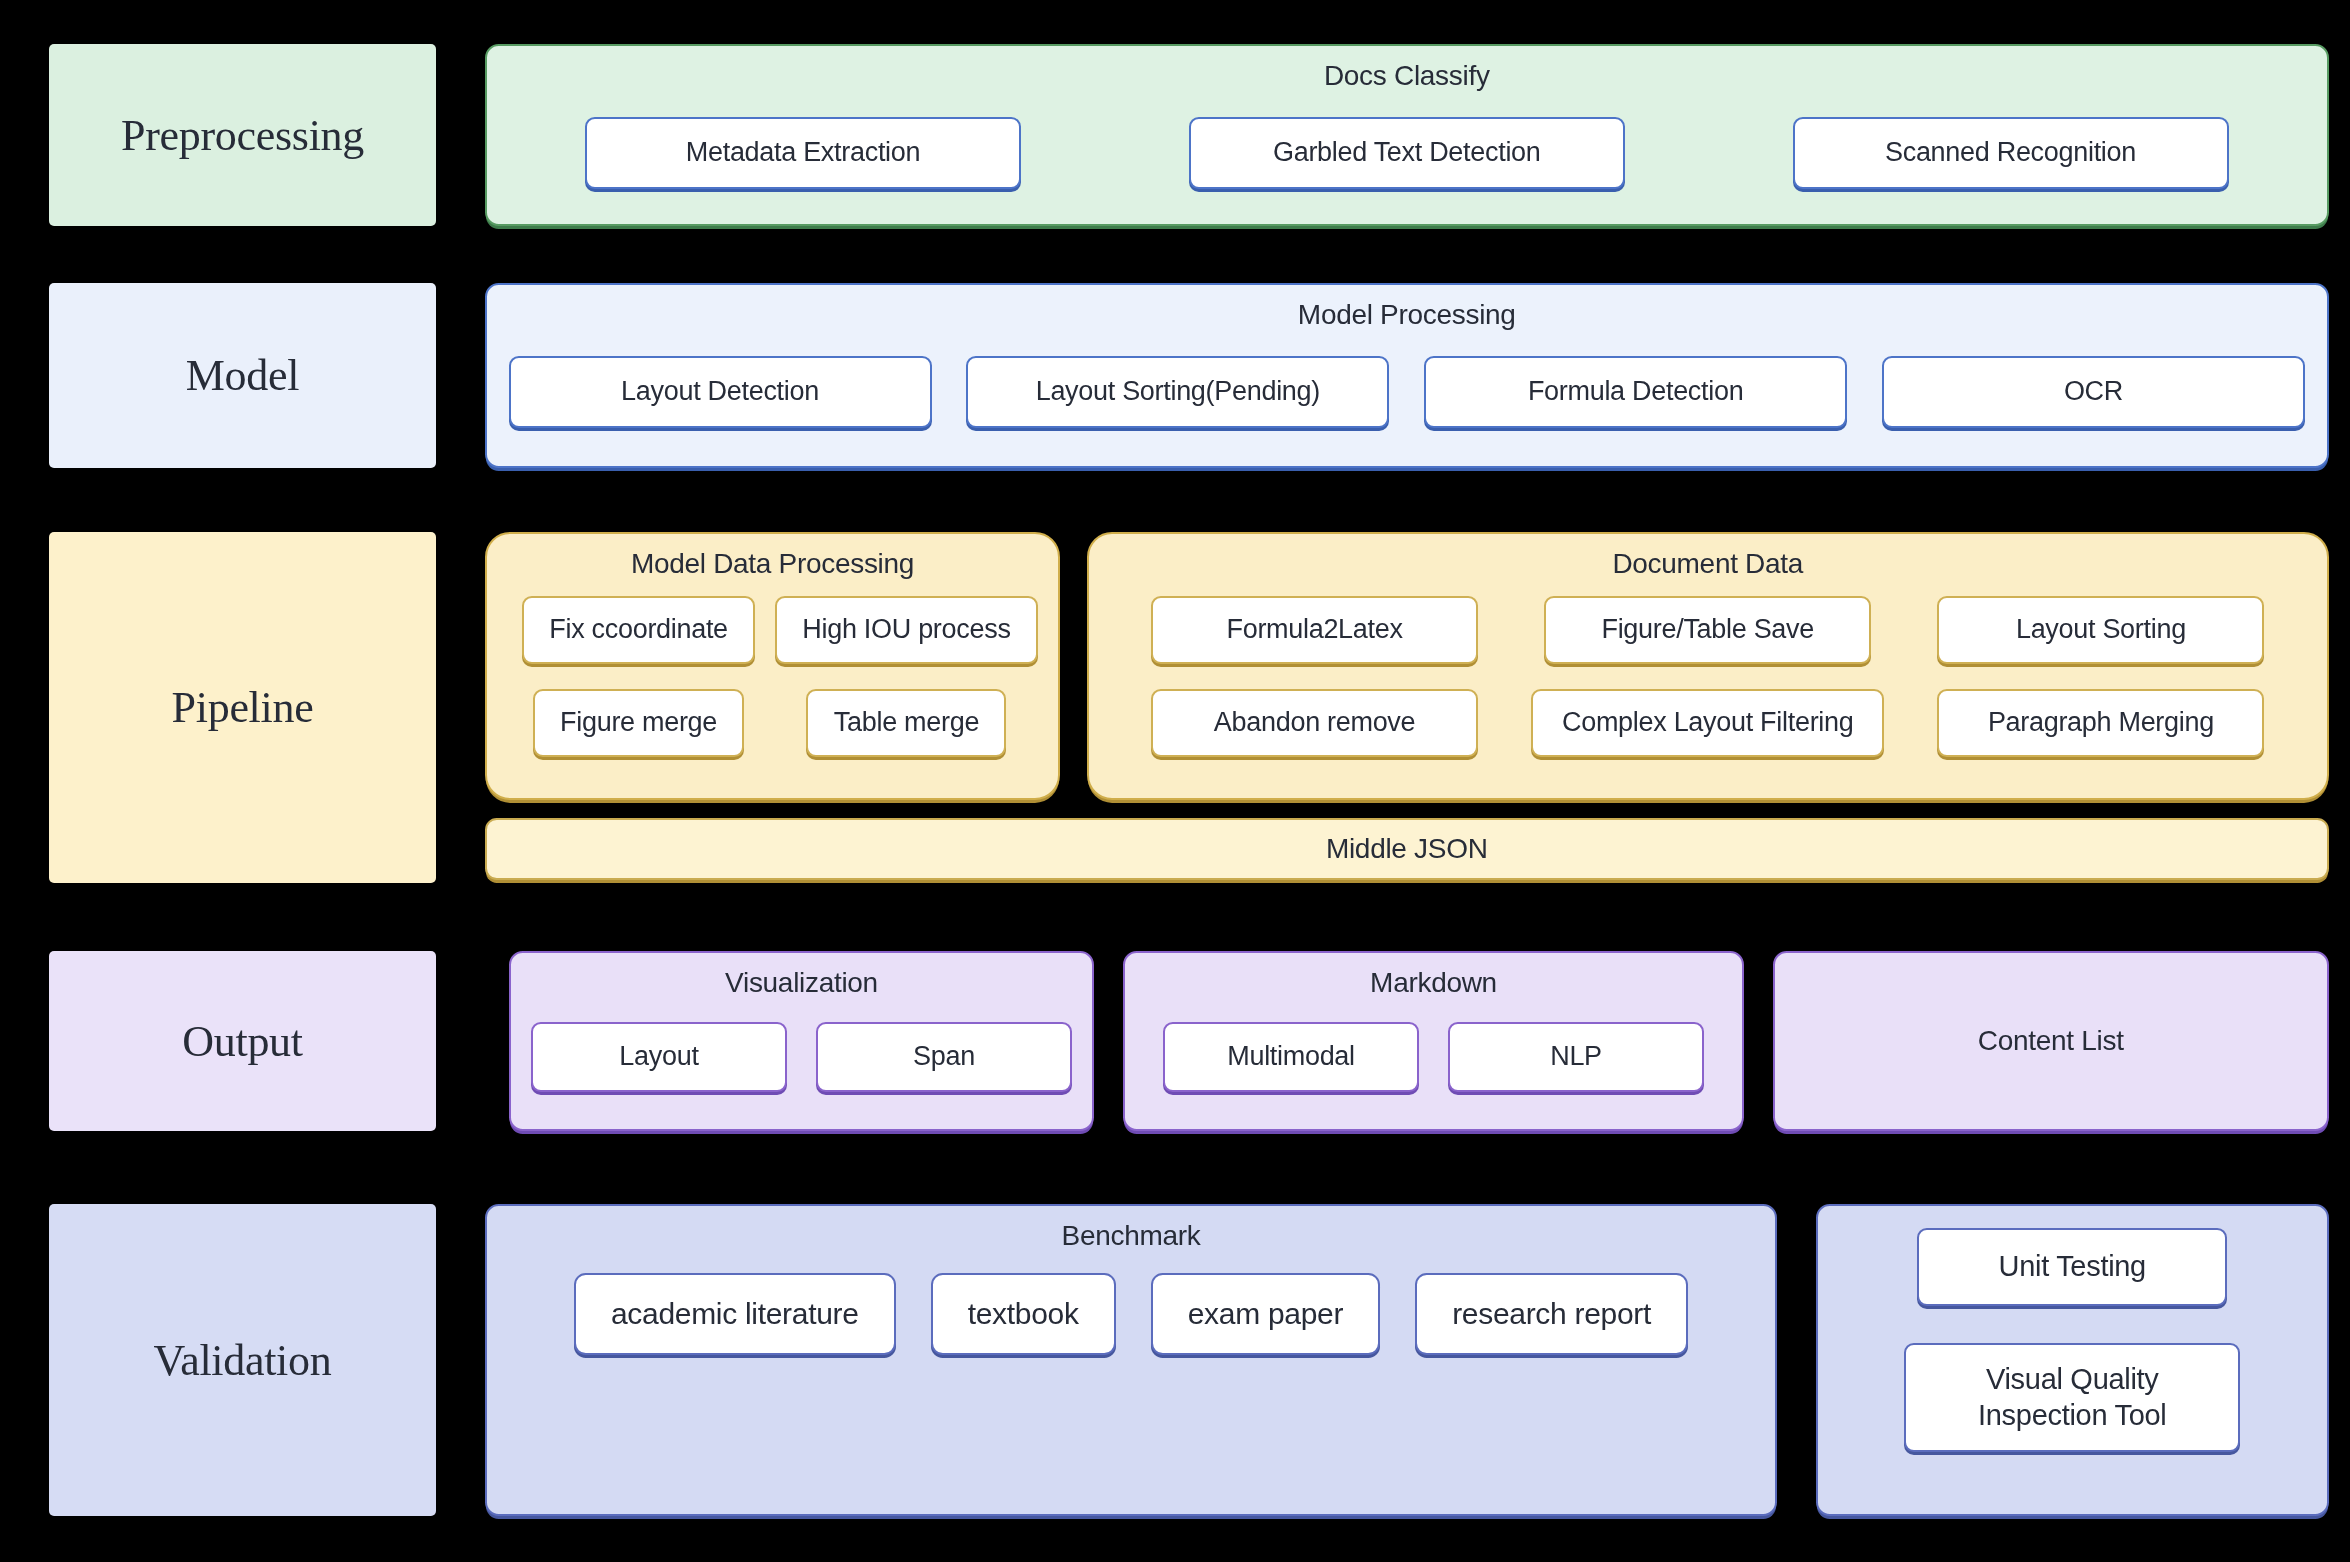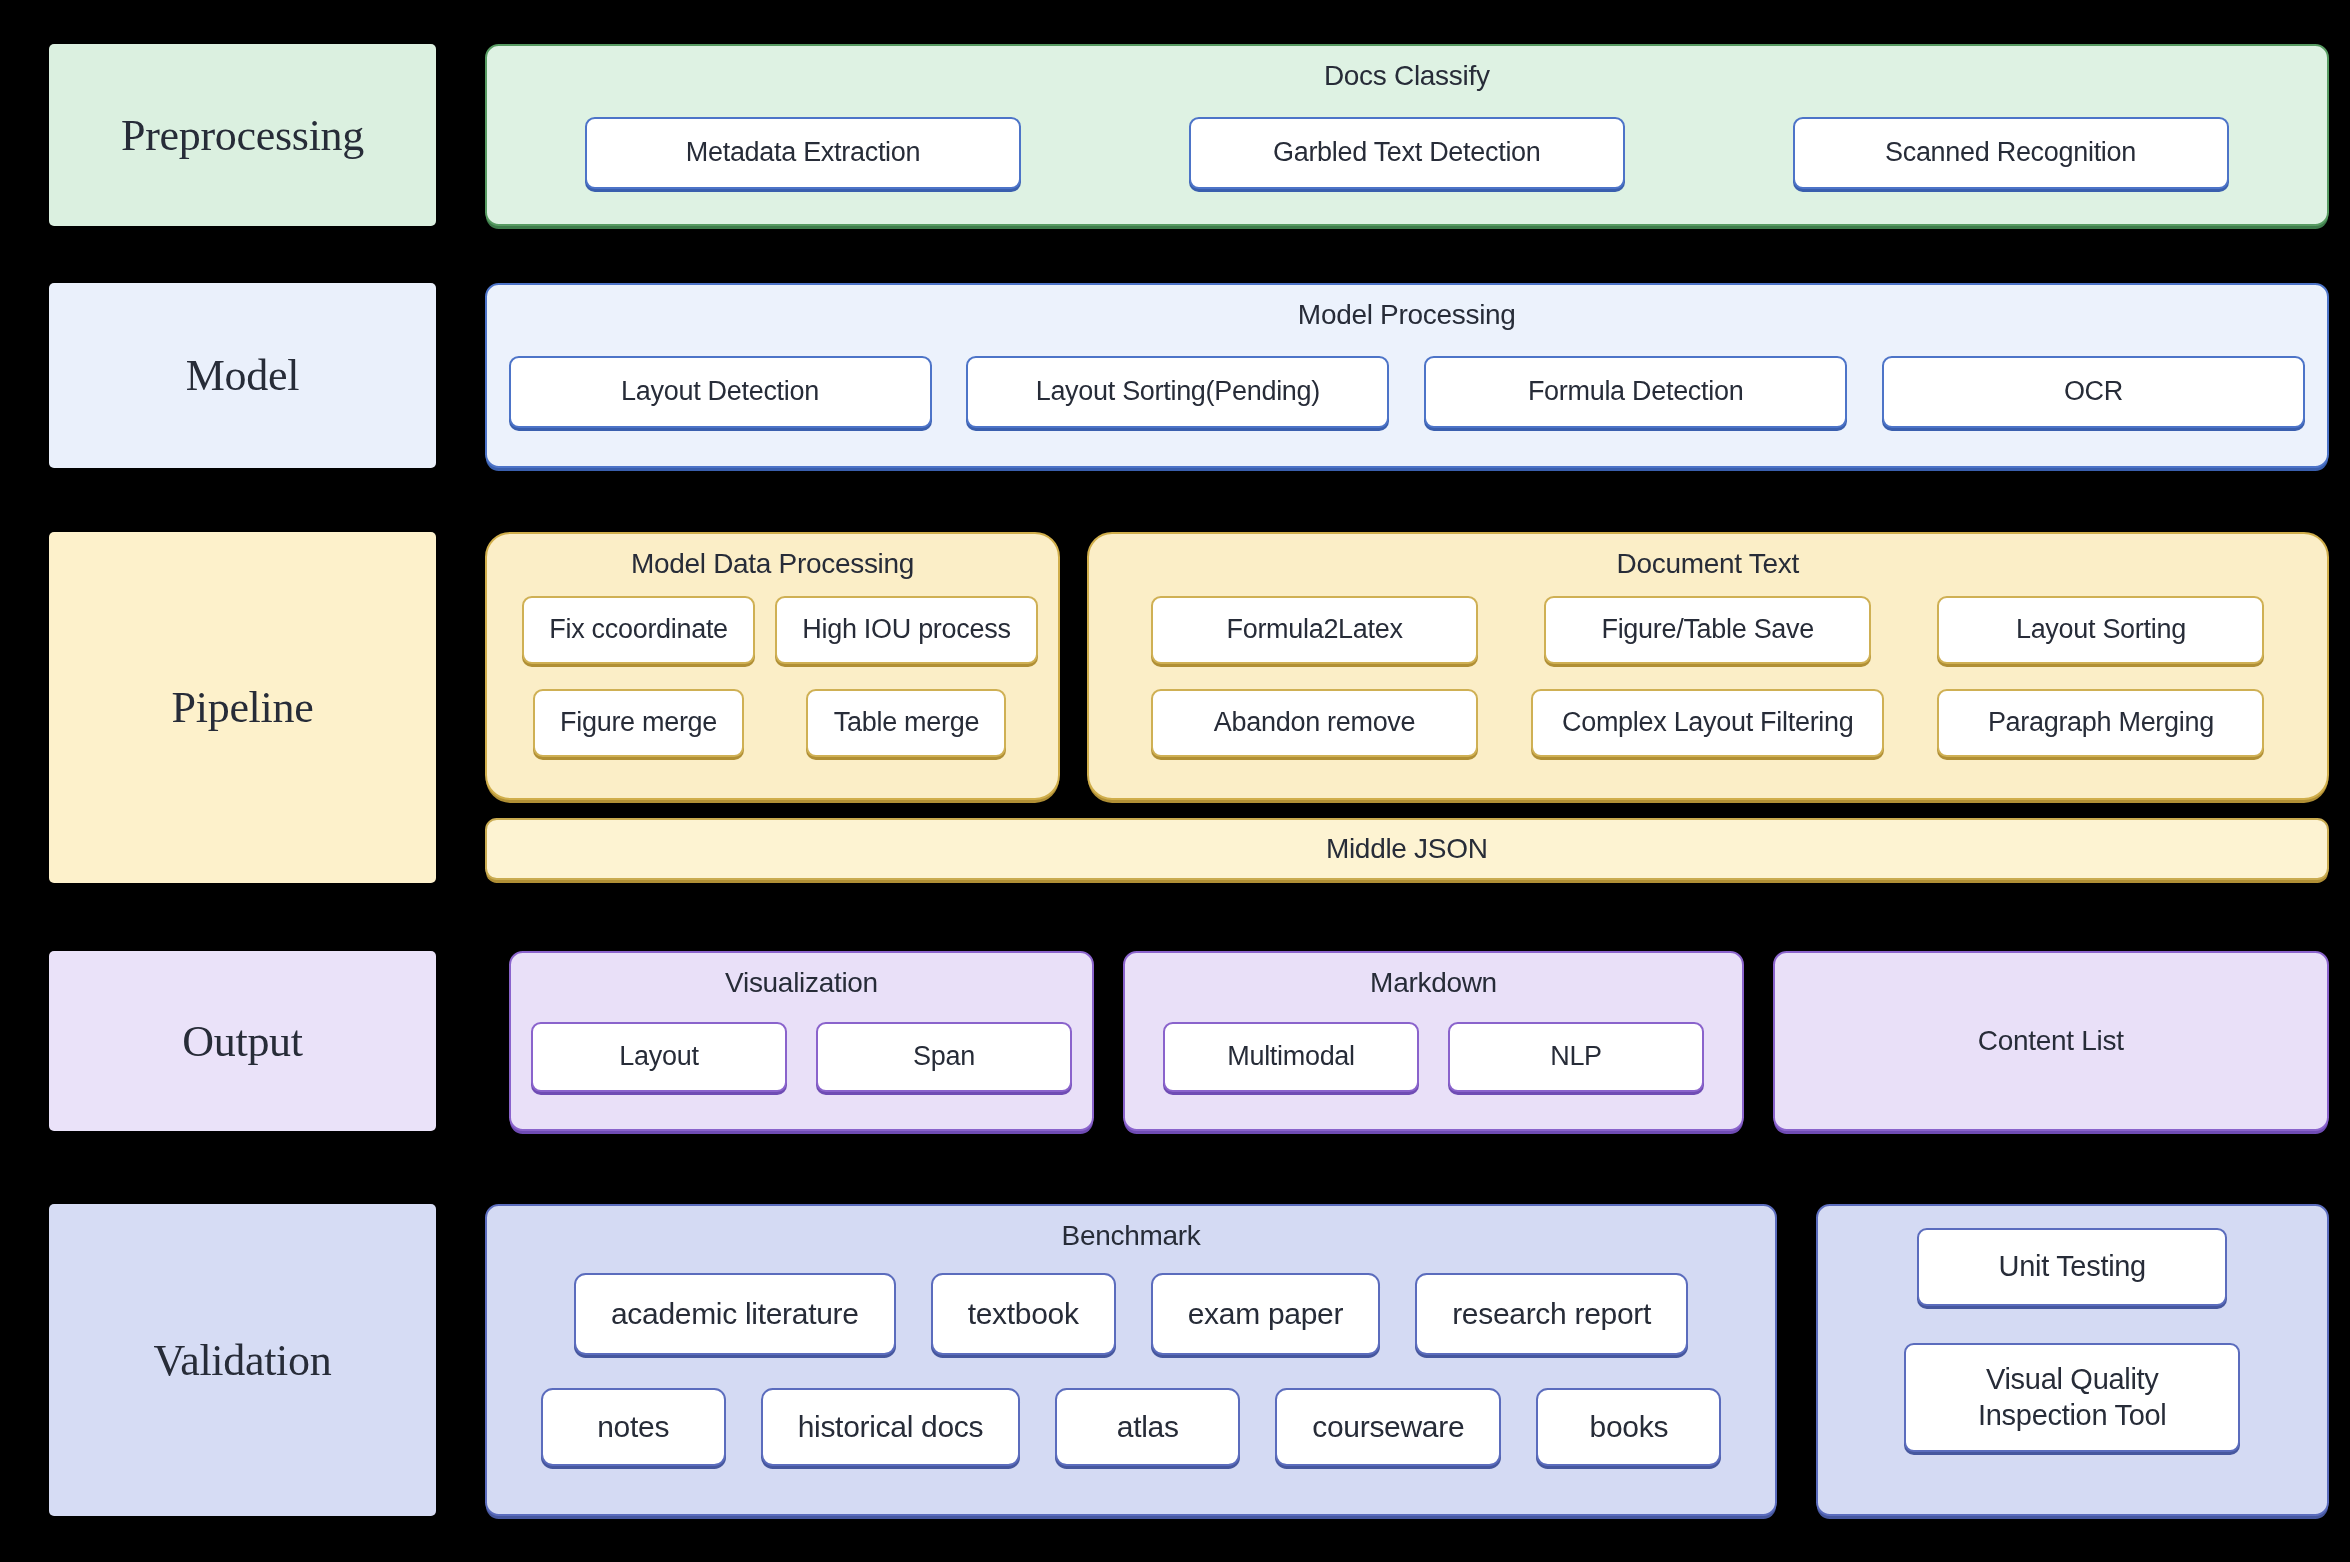--- a/index.html
+++ b/index.html
@@ -139,21 +139,21 @@
           <div class="group g-yellow g-mdp">
             <div class="group-title">Model Data Processing</div>
             <div class="node-grid grid2">
               <div class="btn bd-yellow">Fix ccoordinate</div>
               <div class="btn bd-yellow">High IOU process</div>
               <div class="btn bd-yellow">Figure merge</div>
               <div class="btn bd-yellow">Table merge</div>
             </div>
           </div>
           <div class="group g-yellow g-dp">
-            <div class="group-title">Document Text</div>
+            <div class="group-title">Document Data</div>
             <div class="node-grid grid3">
               <div class="btn bd-yellow">Formula2Latex</div>
               <div class="btn bd-yellow">Figure/Table Save</div>
               <div class="btn bd-yellow">Layout Sorting</div>
               <div class="btn bd-yellow">Abandon remove</div>
               <div class="btn bd-yellow">Complex Layout Filtering</div>
               <div class="btn bd-yellow">Paragraph Merging</div>
             </div>
           </div>
         </div>
@@ -189,27 +189,20 @@
     <div class="row-label lab-peri">Validation</div>
     <div class="row-content r5-content">
       <div class="group g-peri g-bench">
         <div class="group-title">Benchmark</div>
         <div class="bench-row bench-row1">
           <div class="btn bd-peri">academic literature</div>
           <div class="btn bd-peri">textbook</div>
           <div class="btn bd-peri">exam paper</div>
           <div class="btn bd-peri">research report</div>
         </div>
-        <div class="bench-row bench-row2">
-          <div class="btn bd-peri">notes</div>
-          <div class="btn bd-peri">historical docs</div>
-          <div class="btn bd-peri">atlas</div>
-          <div class="btn bd-peri">courseware</div>
-          <div class="btn bd-peri">books</div>
-        </div>
       </div>
       <div class="group g-peri g-tools">
         <div class="tools-col">
           <div class="btn bd-peri btn-unit">Unit Testing</div>
           <div class="btn bd-peri btn-vqit">Visual Quality Inspection Tool</div>
         </div>
       </div>
     </div>
   </section>
 

